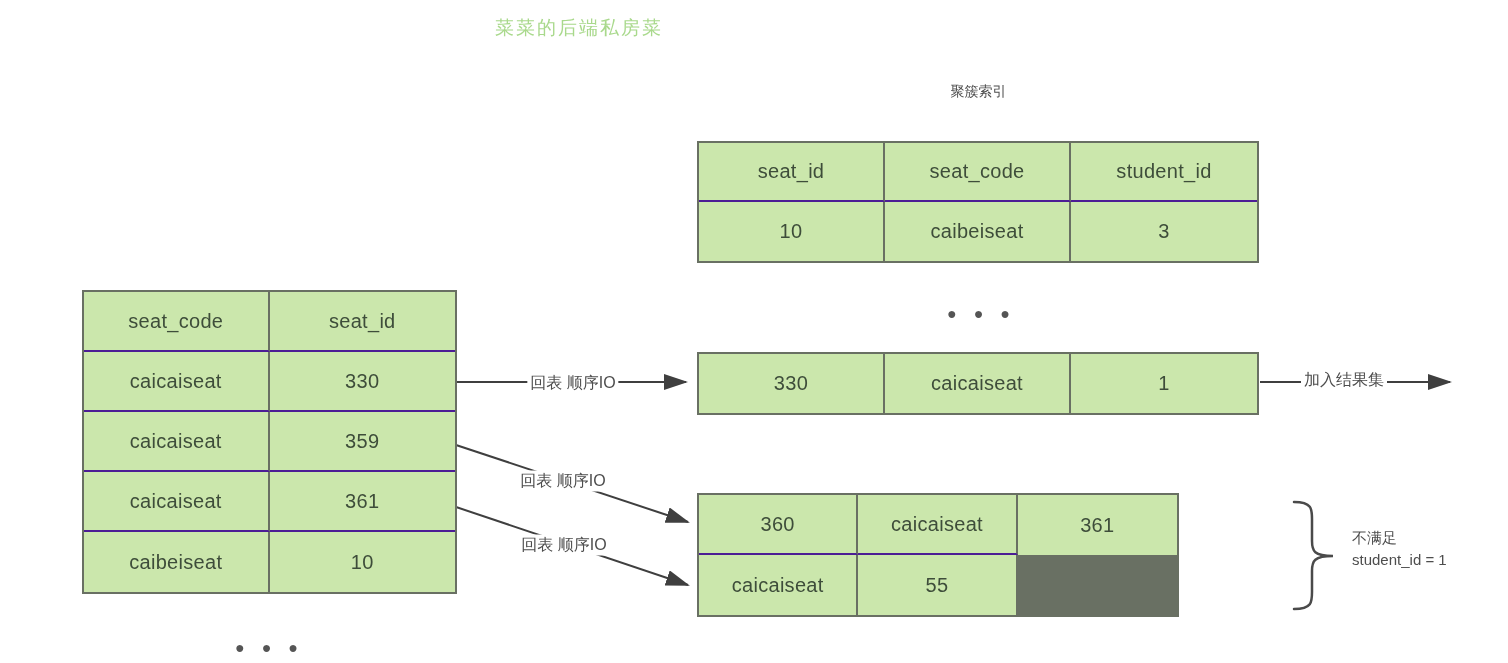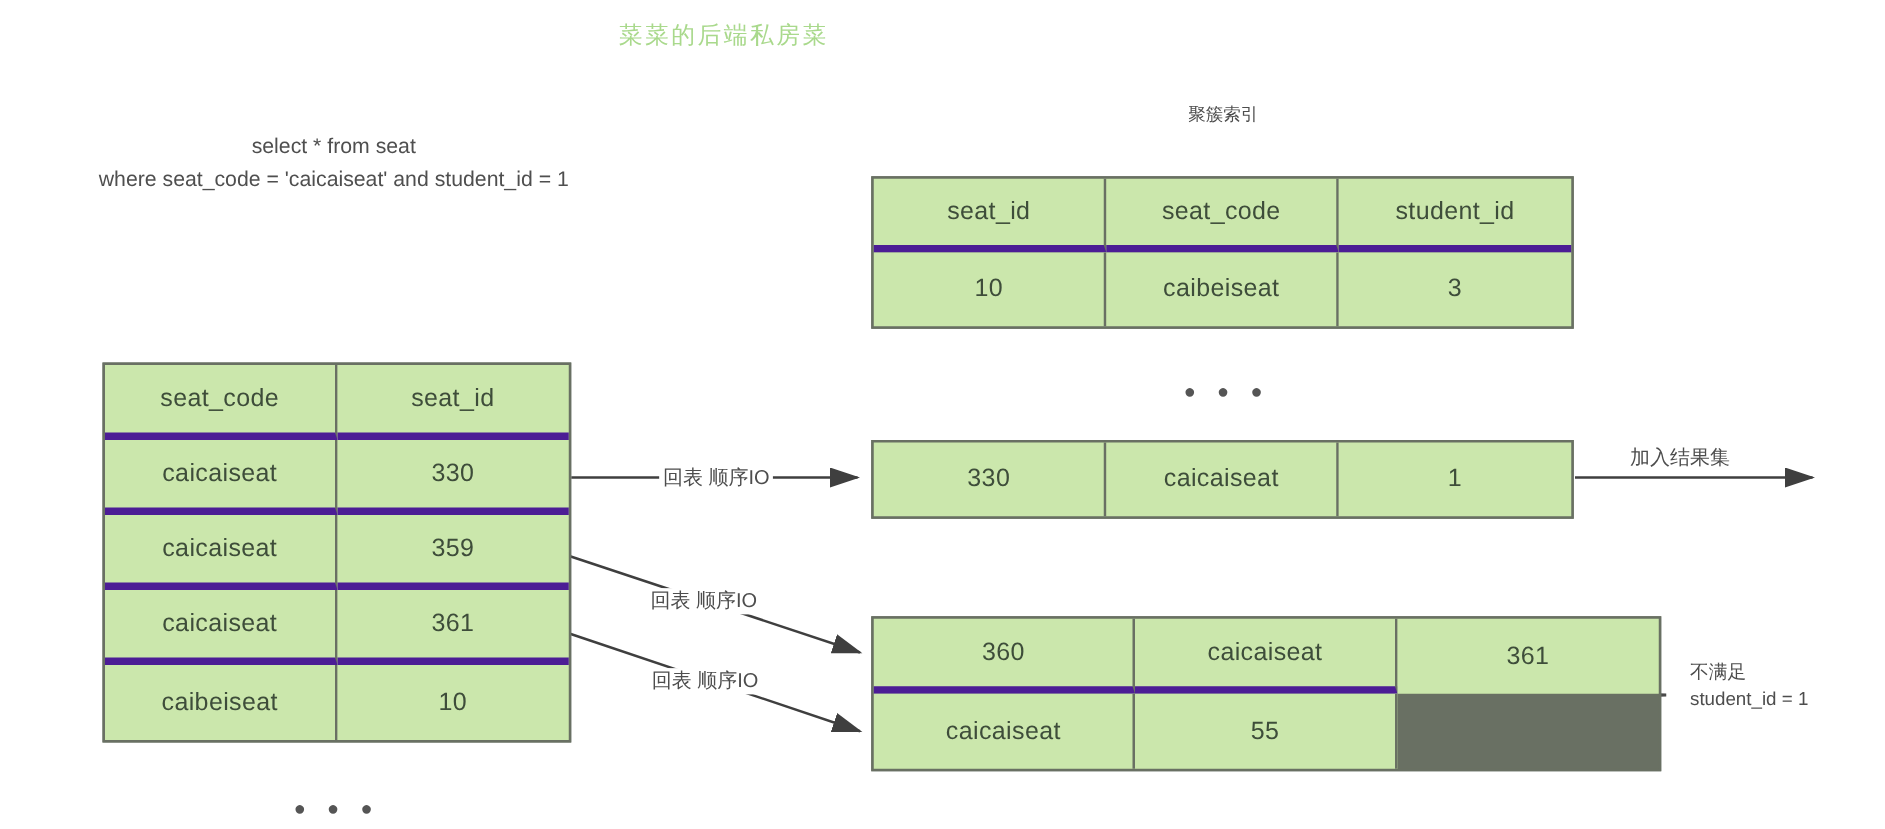--- a/index.html
+++ b/index.html
@@ -10,21 +10,21 @@
   .overlay { position:absolute; left:0; top:0; z-index:1; }
   .overlay line { stroke:#3f3f3f; stroke-width:2; }
   .overlay .brace { stroke:#4a4a4a; stroke-width:2.5; fill:none; stroke-linecap:round; }
 
   .tbl {
     position:absolute; display:grid; z-index:3;
     border:2px solid #697063; box-sizing:border-box; background:#697063;
   }
   .cell {
     background:#cbe7ac; display:flex; align-items:center; justify-content:center;
-    font-size:20px; color:#3e4d3a; border-right:2px solid #697063; border-bottom:6px solid #4c1d95;
+    font-size:20px; color:#3e4d3a; border-right:2px solid #697063; border-bottom:2px solid #4c1d95;
     box-sizing:border-box; letter-spacing:0.3px;
   }
   .cols-2 .cell:nth-child(2n){ border-right:0; }
   .cols-2 .cell:nth-last-child(-n+2){ border-bottom:0; }
   .cols-3 .cell:nth-child(3n){ border-right:0; }
   .cols-3 .cell:nth-last-child(-n+3){ border-bottom:0; }
 
   .caption { position:absolute; z-index:2; color:#4d4d4d; font-size:14px; text-align:center; }
   .watermark { position:absolute; z-index:2; color:#a9d98c; font-size:19px; letter-spacing:2px; }
   .sql { position:absolute; z-index:2; color:#4f4f4f; font-size:17px; line-height:27px; text-align:center; }
@@ -48,24 +48,20 @@
     </defs>
     <line x1="457" y1="382" x2="686" y2="382" marker-end="url(#ah)"></line>
     <line x1="456" y1="445" x2="688" y2="522" marker-end="url(#ah)"></line>
     <line x1="456" y1="507" x2="688" y2="585" marker-end="url(#ah)"></line>
     <line x1="1260" y1="382" x2="1450" y2="382" marker-end="url(#ah)"></line>
     <path class="brace" d="M1294,502 C1312,502 1312,509 1312,519 L1312,541 C1312,551 1314,556 1333,556 C1314,556 1312,561 1312,571 L1312,592 C1312,602 1312,609 1294,609"></path>
   </svg>
 
   <div class="watermark" style="left:495px; top:15px;font-family:Liberation Serif, serif;">菜菜的后端私房菜</div>
 
-  <div class="sql" style="left:17px; top:103px; width:500px;">
-    <div>select * from seat</div>
-    <div>where seat_code = 'caicaiseat' and student_id = 1</div>
-  </div>
 
 
   <div class="tbl cols-2" style="left:82px; top:290px; width:375px; grid-template-columns:1fr 1fr; grid-auto-rows:60px;">
     <div class="cell">seat_code</div>
     <div class="cell">seat_id</div>
     <div class="cell">caicaiseat</div>
     <div class="cell">330</div>
     <div class="cell">caicaiseat</div>
     <div class="cell">359</div>
     <div class="cell">caicaiseat</div>
@@ -88,31 +84,31 @@
   </div>
 
   <div class="dots" style="left:947px; top:305px;">●●●</div>
 
   <div class="tbl cols-3" style="left:697px; top:352px; width:562px; grid-template-columns:1fr 1fr 1fr; grid-auto-rows:59px;">
     <div class="cell">330</div>
     <div class="cell">caicaiseat</div>
     <div class="cell">1</div>
   </div>
 
-  <div class="tbl cols-3" style="left:697px; top:493px; width:632px; grid-template-columns:1fr 1fr 1fr; grid-auto-rows:60px;">
+  <div class="tbl cols-3" style="left:697px; top:493px; width:482px; grid-template-columns:1fr 1fr 1fr; grid-auto-rows:60px;">
     <div class="cell">360</div>
     <div class="cell">caicaiseat</div>
     <div class="cell">361</div>
     <div class="cell">caicaiseat</div>
     <div class="cell">55</div>
   </div>
 
   <div class="arrow-label" style="left:573px; top:383px;">回表 顺序IO</div>
   <div class="arrow-label" style="left:563px; top:481px;">回表 顺序IO</div>
   <div class="arrow-label" style="left:564px; top:545px;">回表 顺序IO</div>
-  <div class="arrow-label" style="left:1344px; top:367px;">加入结果集</div>
+  <div class="arrow-label" style="left:1344px; top:380px;">加入结果集</div>
 
   <div class="note" style="left:1352px; top:527px; width:150px;">
     <div>不满足</div>
     <div>student_id = 1</div>
   </div>
 
 </div>
 
 </body></html>

